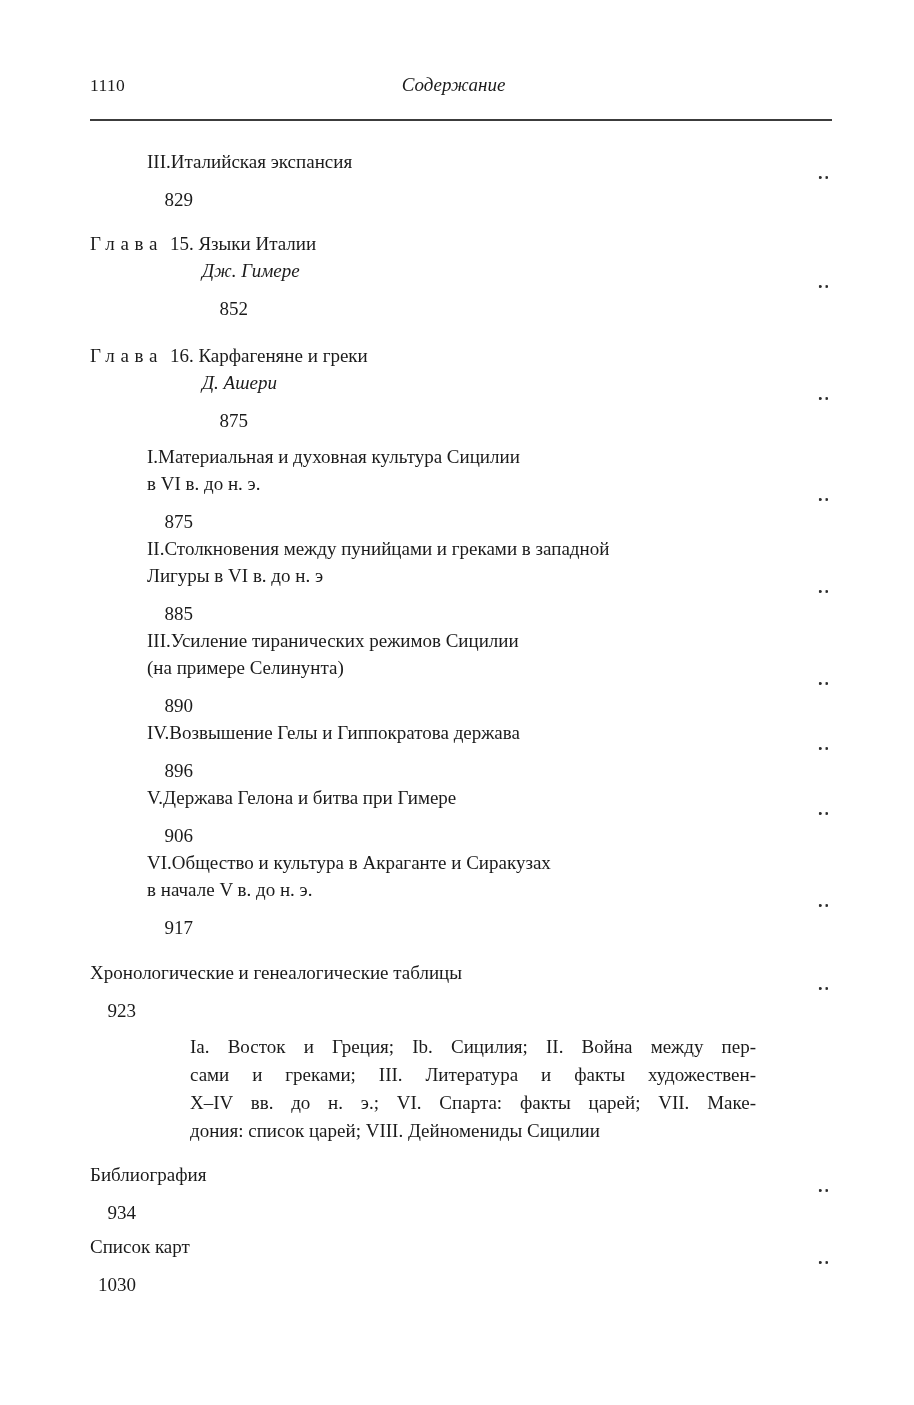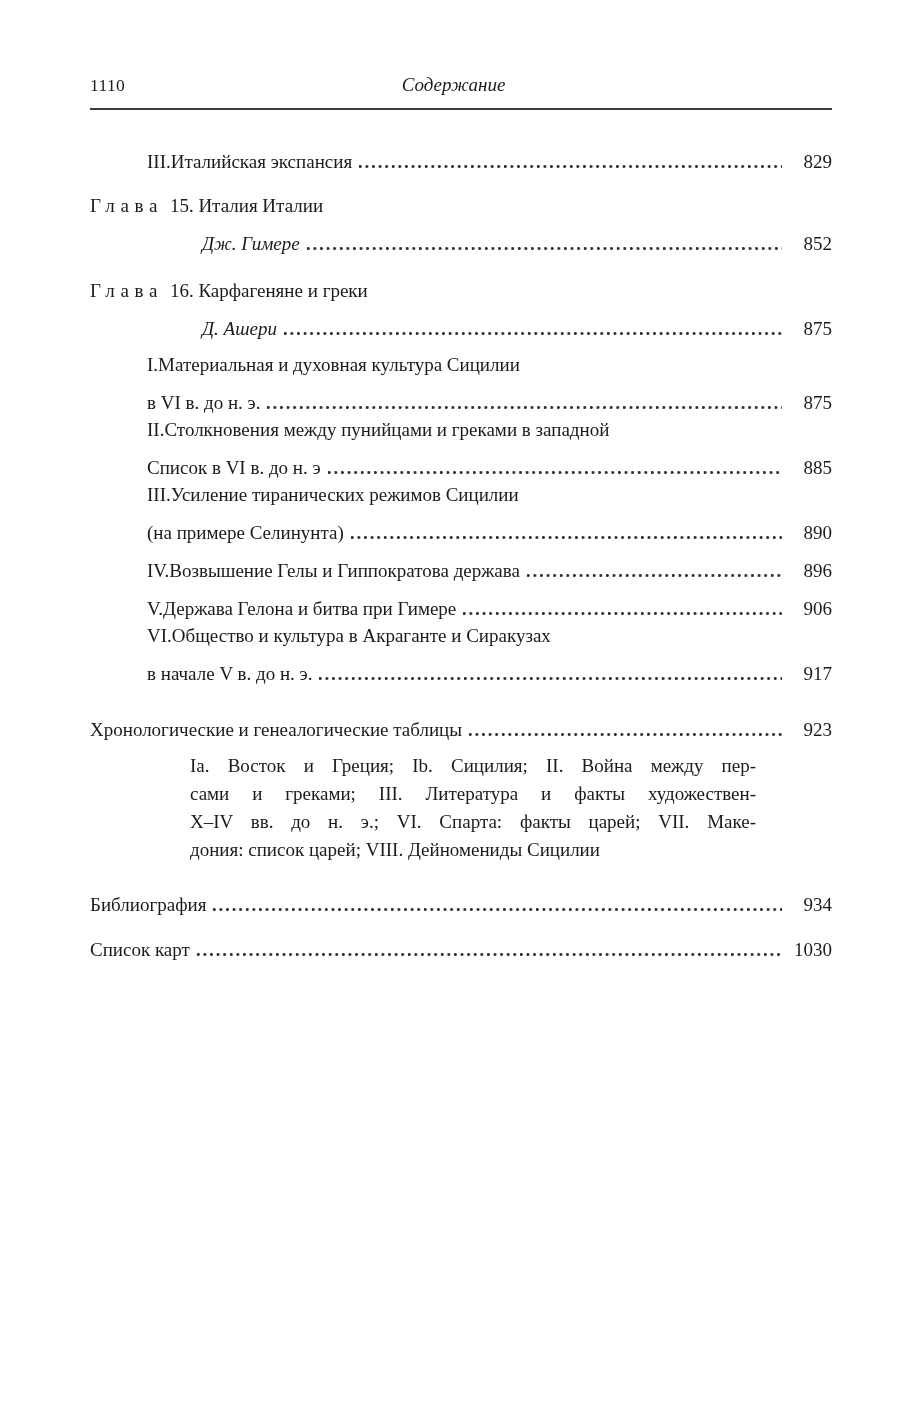--- a/index.html
+++ b/index.html
@@ -13,46 +13,46 @@
     overflow:hidden;
     box-sizing:border-box;
     padding:74px 82px 0 90px;
   }
   .content{width:742px;}
 
   
   .runhead{
     position:relative;
     border-bottom:2.5px solid #3c3c3c;
-    padding-bottom:12px;
+    padding-bottom:23px;
     line-height:22px;
     height:22px;
   }
   .folio{font-size:17.5px;letter-spacing:.02em;}
   .headtitle{
     position:absolute;left:0;right:15px;top:0;
     text-align:center;
     font-style:italic;
     font-size:19px;
   }
 
   
-  .row{display:flex;align-items:baseline;line-height:27px;}
+  .row{display:flex;align-items:baseline;line-height:27px;flex-direction:column;}
   .txt{flex:0 1 auto;white-space:nowrap;}
   .dots{
     flex:1 1 auto;
     height:5px;
     align-self:flex-end;
     margin:0 4px 6px 6px;
     min-width:10px;
     background-image:radial-gradient(circle at 2.2px 2.5px,#2d2d2d 1.15px,rgba(0,0,0,0) 1.75px);
     background-size:6.6px 5px;
     background-repeat:repeat-x;
   }
-  .pg{flex:0 0 auto;min-width:46px;text-align:right;white-space:nowrap;margin-top:11px;}
+  .pg{flex:0 0 auto;min-width:46px;text-align:right;white-space:nowrap;}
 
   .ind-sub{padding-left:57px;}
   .ind-author{padding-left:112px;}
   .line{line-height:27px;}
 
   .chapword{letter-spacing:.30em;}
   .chapnum{margin-left:2px;}
   .author{font-style:italic;}
 
   .sect-gap1{margin-top:27px;}
@@ -89,21 +89,21 @@
         <span class="txt">III.Италийская экспансия</span>
         <span class="dots"></span>
         <span class="pg">829</span>
       </div>
     </div>
 
     <div class="chap15">
       <div class="line">
         <span class="chapword">Глава</span>
         <span class="chapnum">15.</span>
-        <span>Италия Италии</span>
+        <span>Языки Италии</span>
       </div>
       <div class="row ind-author">
         <span class="txt author">Дж. Гимере</span>
         <span class="dots"></span>
         <span class="pg">852</span>
       </div>
     </div>
 
     <div class="chap16">
       <div class="line">
@@ -121,21 +121,21 @@
     <div class="group16">
       <div class="line ind-sub">I.Материальная и духовная культура Сицилии</div>
       <div class="row ind-sub">
         <span class="txt">в VI в. до н. э.</span>
         <span class="dots"></span>
         <span class="pg">875</span>
       </div>
 
       <div class="line ind-sub">II.Столкновения между пунийцами и греками в западной</div>
       <div class="row ind-sub">
-        <span class="txt">Список в VI в. до н. э</span>
+        <span class="txt">Лигуры в VI в. до н. э</span>
         <span class="dots"></span>
         <span class="pg">885</span>
       </div>
 
       <div class="line ind-sub">III.Усиление тиранических режимов Сицилии</div>
       <div class="row ind-sub">
         <span class="txt">(на примере Селинунта)</span>
         <span class="dots"></span>
         <span class="pg">890</span>
       </div>

